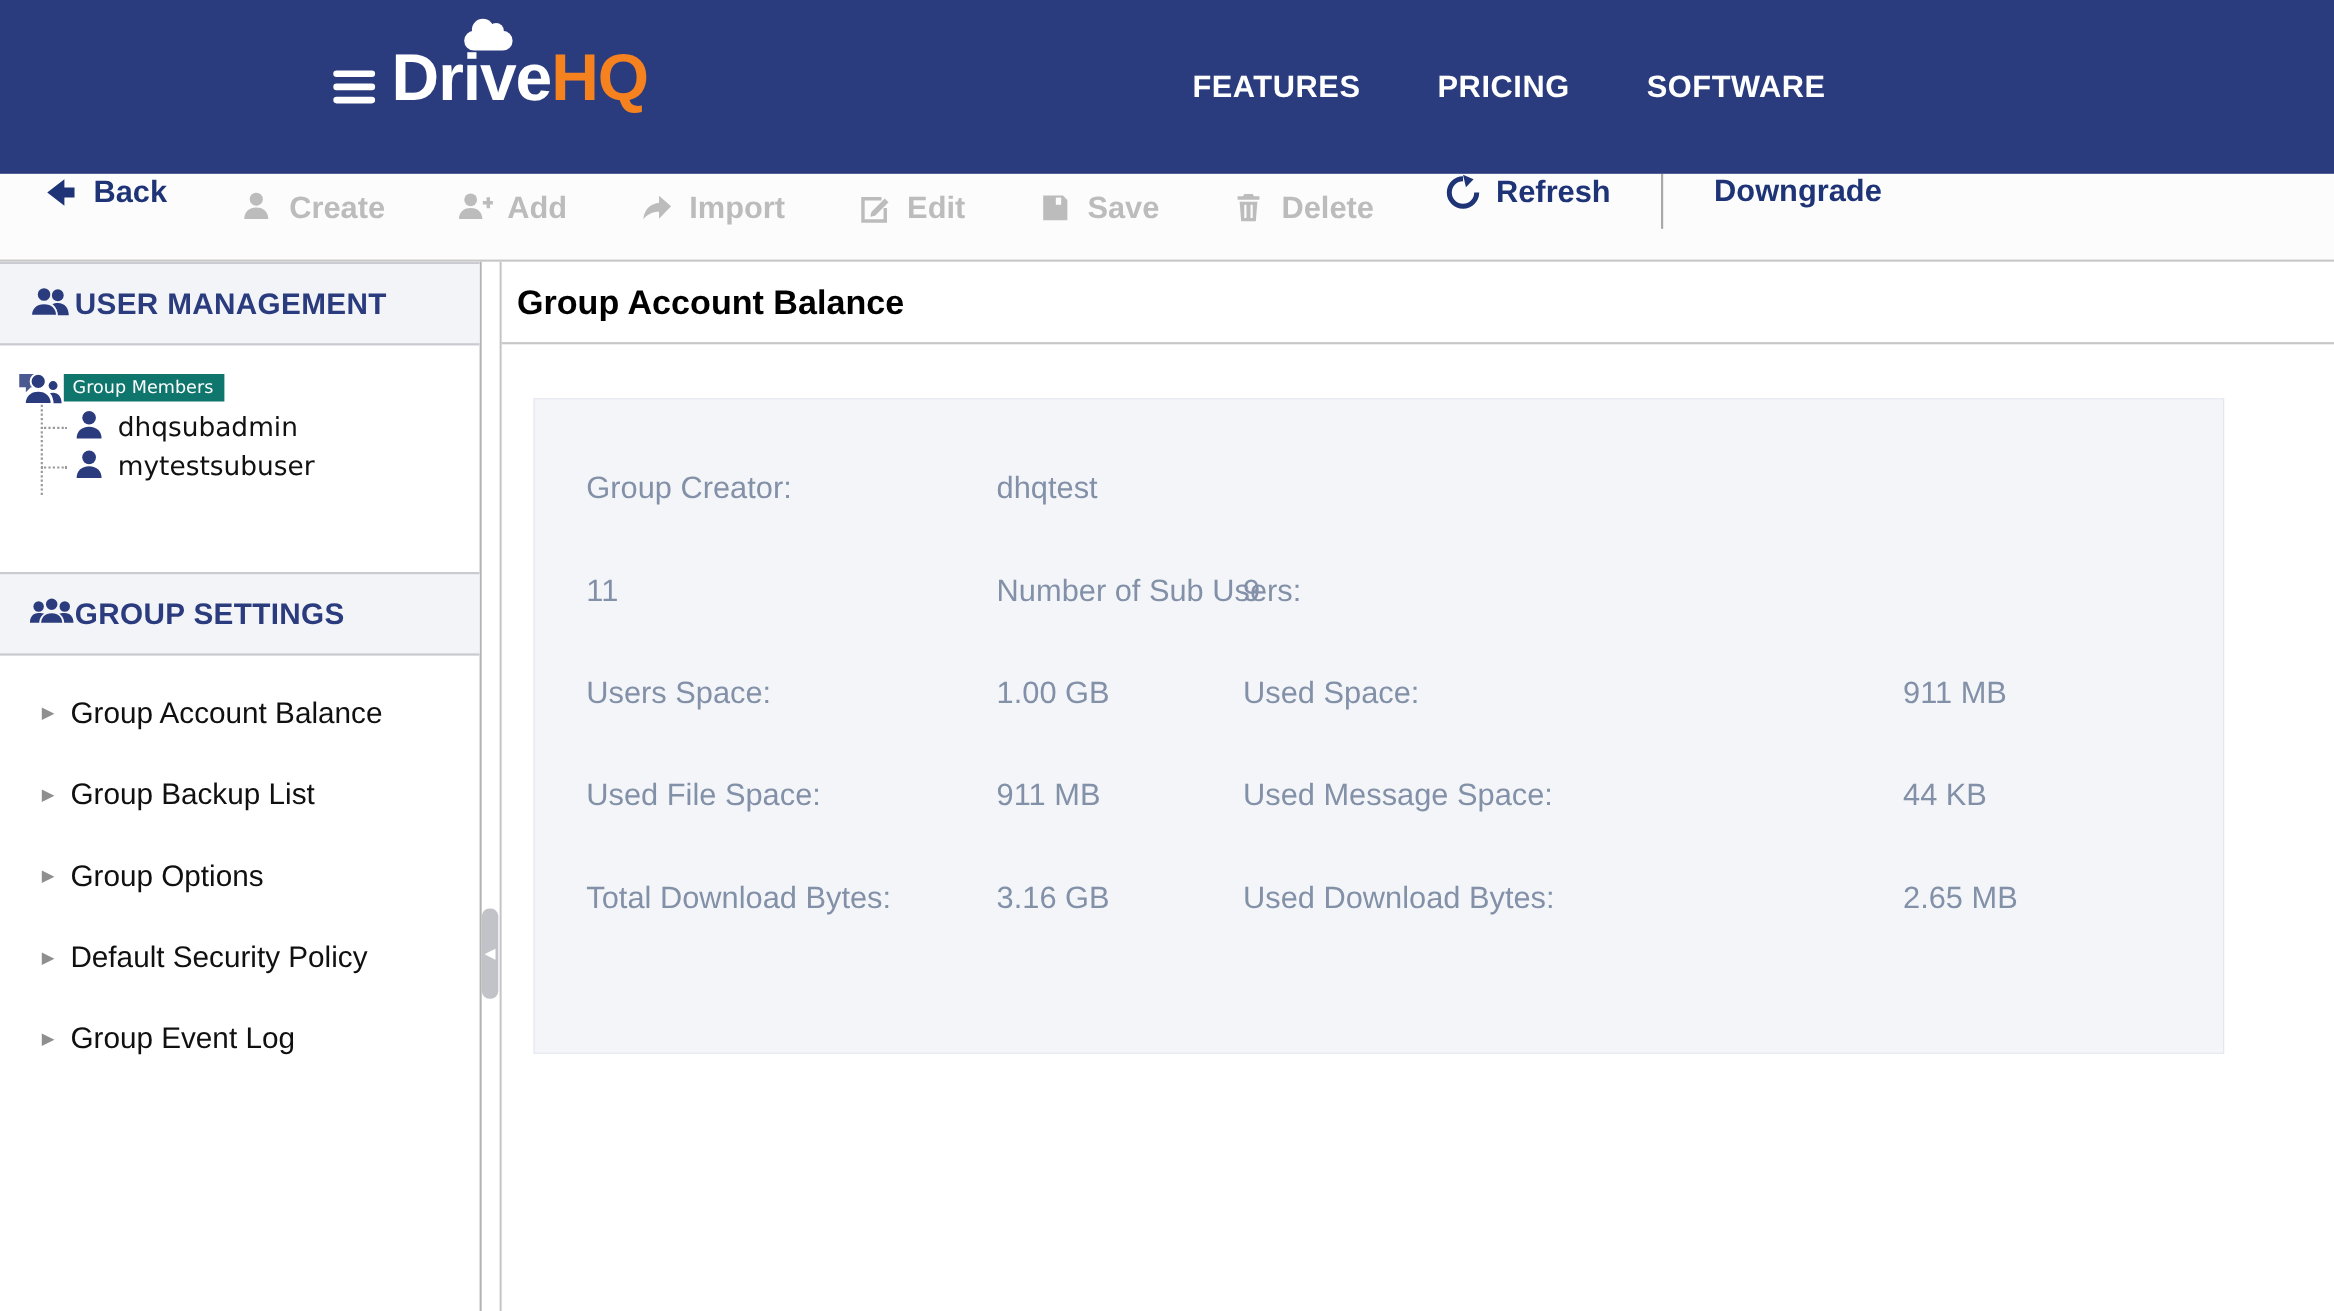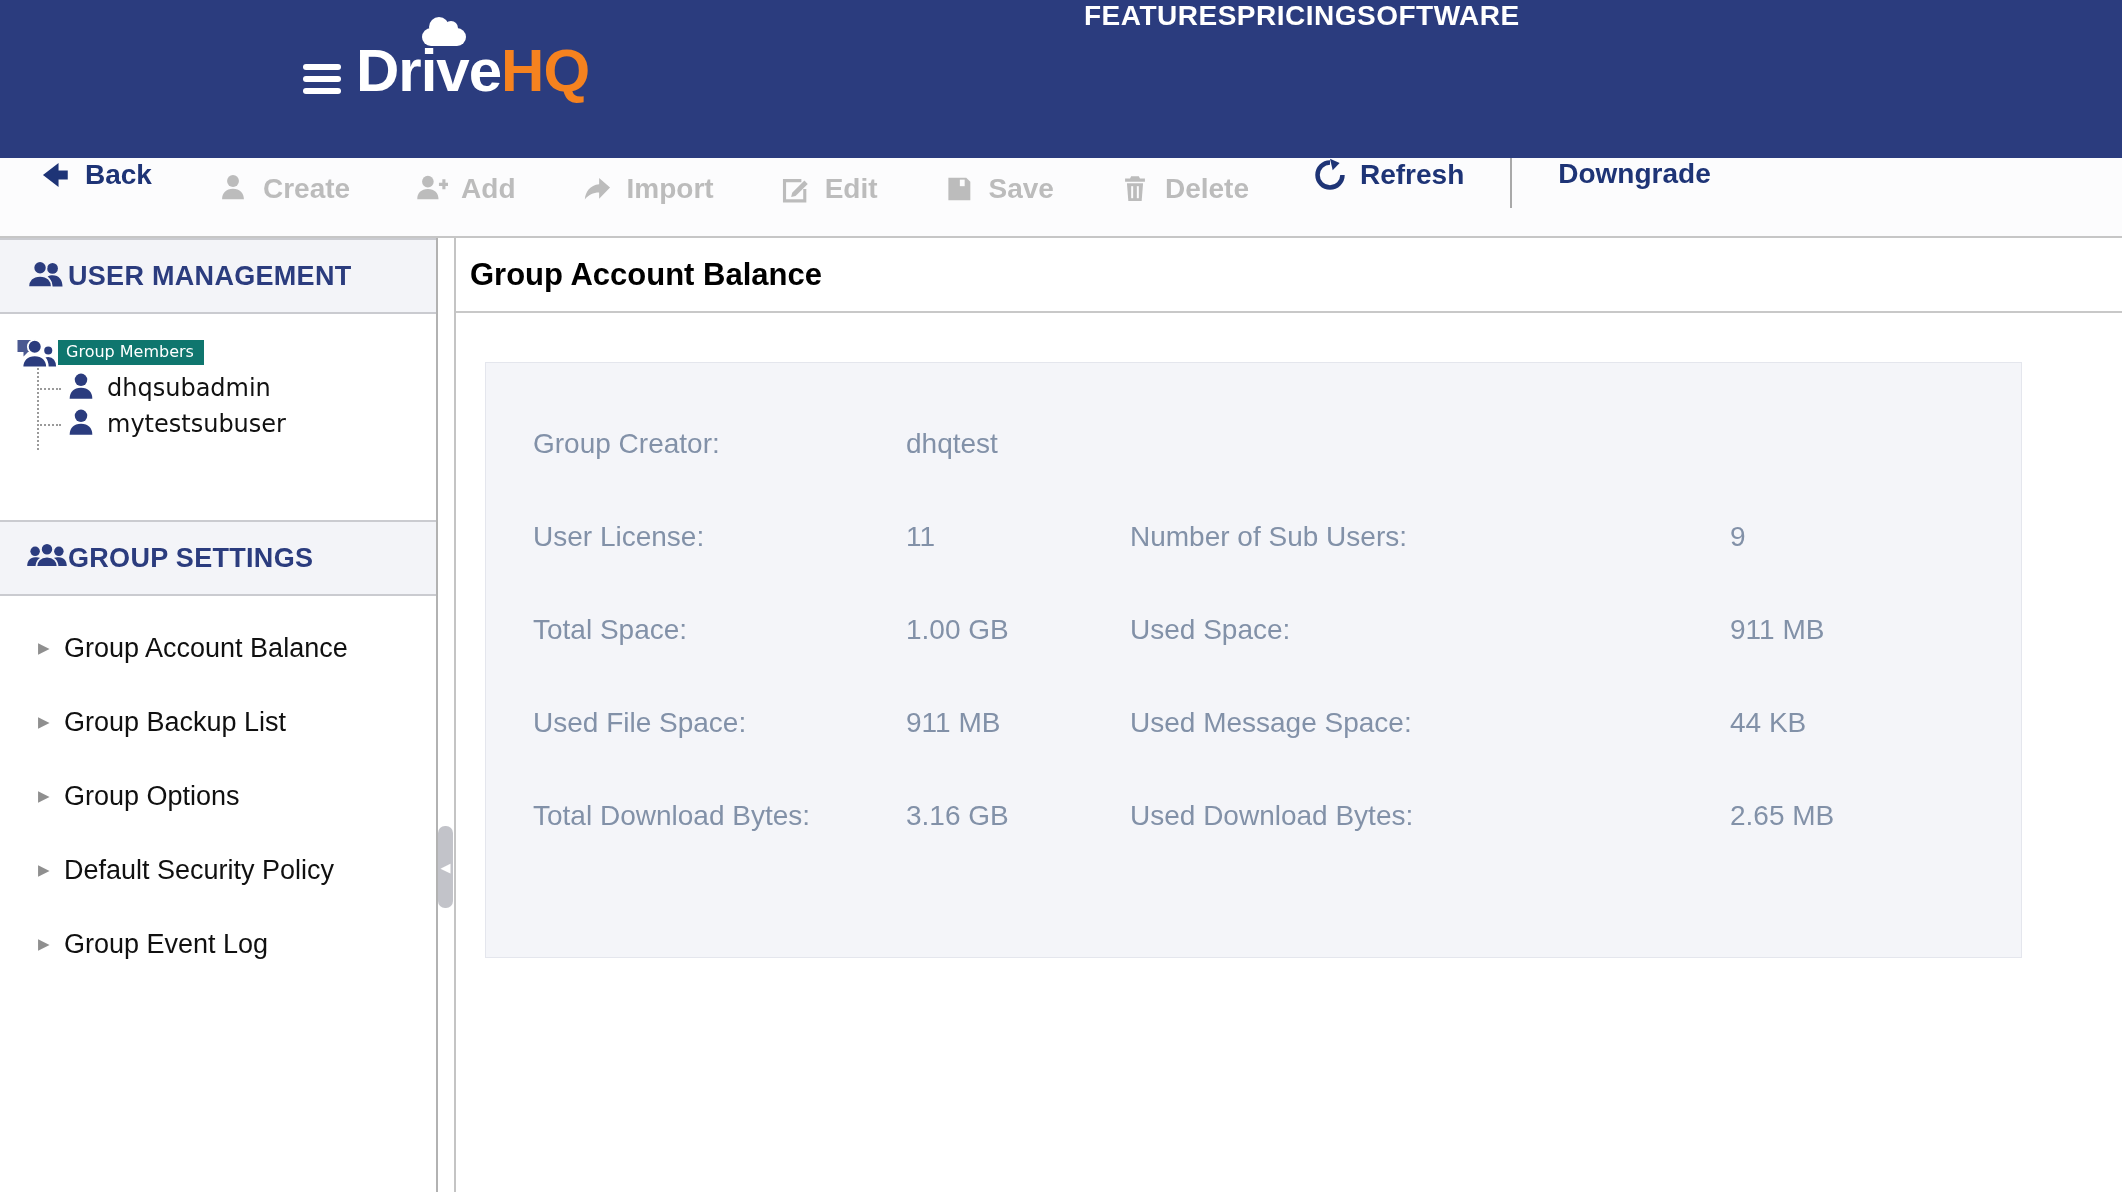--- a/index.html
+++ b/index.html
@@ -15,21 +15,21 @@
           letter-spacing:-1px; cursor:pointer; }
   .logo .drive { color:#fff; }
   .logo .hq { color:#f5821f; }
   .cloud { position:absolute; left:66px; top:-8px; width:44px; height:18px; background:#fff;
            border-radius:12px; }
   .cloud::before { content:''; position:absolute; left:7px; top:-11px; width:20px; height:20px;
                    background:#fff; border-radius:50%; }
   .cloud::after { content:''; position:absolute; left:22px; top:-7px; width:14px; height:14px;
                   background:#fff; border-radius:50%; }
   .top-nav { position:absolute; left:1084px; top:0; height:158px; display:flex;
-             }
+             align-items:center; gap:70px; }
   .top-nav .nav-link { color:#fff; font-size:28px; font-weight:bold; letter-spacing:.5px;
                        cursor:pointer; }
 
   
   .toolbar { height:80px; background:#fcfcfd; border-bottom:2px solid #c6c6c6;
              display:flex; align-items:flex-start; padding-left:38px; gap:64px; }
   .tb-btn { display:flex; align-items:center; gap:13px; font-size:28px; font-weight:bold;
             white-space:nowrap; }
   .tb-btn.enabled { color:#1e3476; cursor:pointer; }
   .tb-btn.disabled { color:#bcbcbc; cursor:default;margin-top:14px; }
@@ -263,27 +263,26 @@
     </div>
 
     <div class="panel">
       <div class="prow">
         <span class="pcell">Group Creator:</span>
         <span class="pcell">dhqtest</span>
         <span class="pcell"></span>
         <span class="pcell"></span>
       </div>
       <div class="prow">
-        <span class="pcell">User License:</span>
         <span class="pcell">11</span>
         <span class="pcell">Number of Sub Users:</span>
         <span class="pcell">9</span>
       </div>
       <div class="prow">
-        <span class="pcell">Total Space:</span>
+        <span class="pcell">Users Space:</span>
         <span class="pcell">1.00 GB</span>
         <span class="pcell">Used Space:</span>
         <span class="pcell">911 MB</span>
       </div>
       <div class="prow">
         <span class="pcell">Used File Space:</span>
         <span class="pcell">911 MB</span>
         <span class="pcell">Used Message Space:</span>
         <span class="pcell">44 KB</span>
       </div>

